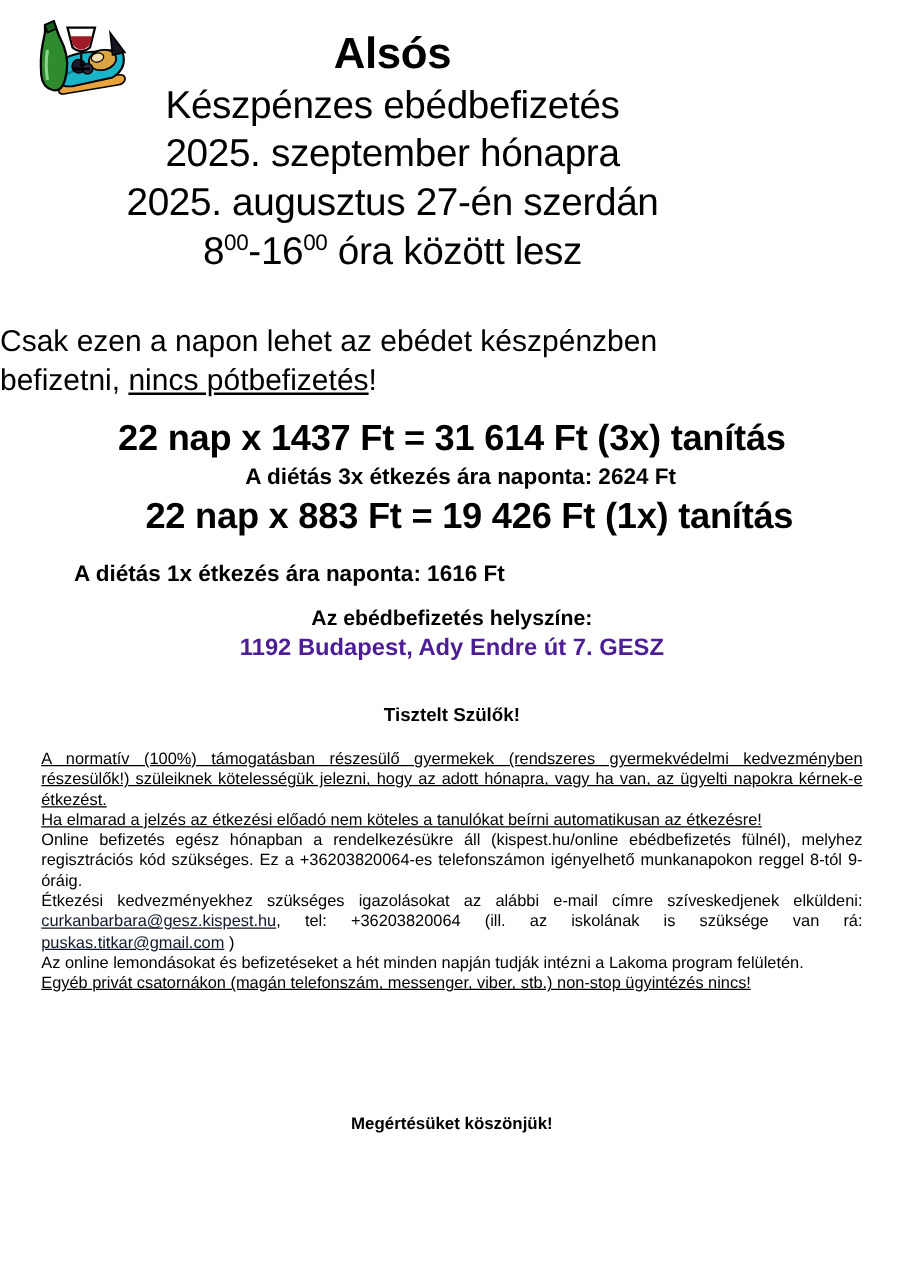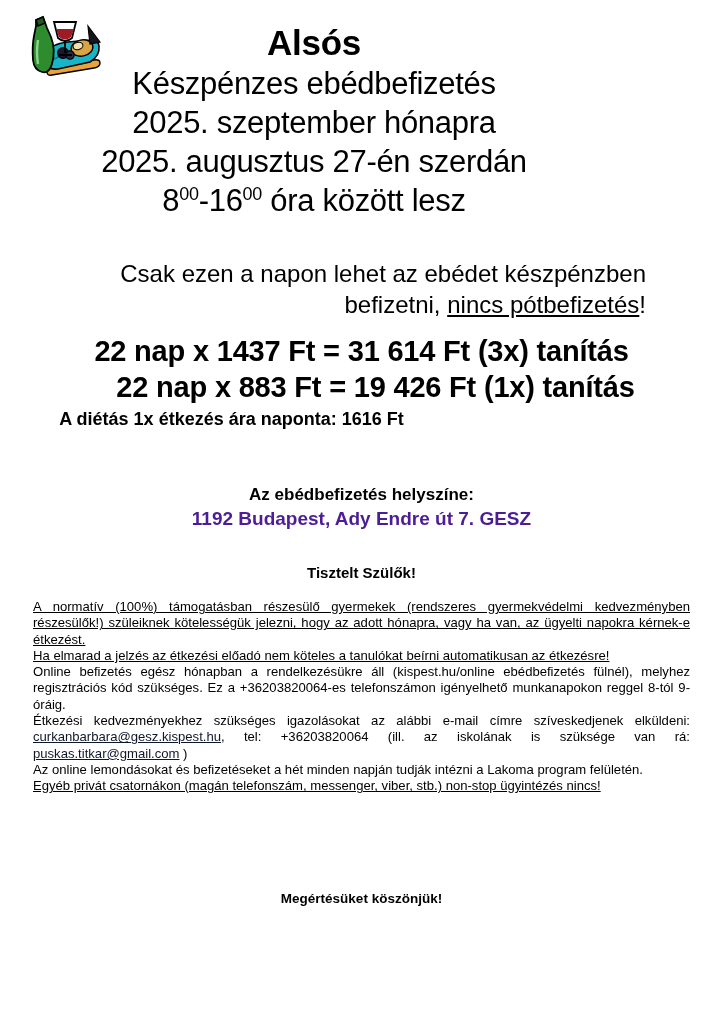--- a/index.html
+++ b/index.html
@@ -61,21 +61,21 @@
     line-height: 0;
     margin-top: 12px;
   }
 
   
   .intro {
     position: absolute;
     left: 0;
     top: 258px;
     width: 646px;
-    text-align: right;
+    text-align: left;
     font-size: 24px;
     line-height: 31px;
   }
   .u { text-decoration: underline; }
 
   
   .prices {
     position: absolute;
     left: 0;
     top: 334px;
@@ -103,20 +103,21 @@
     line-height: 38px;
     letter-spacing: -0.2px;
   }
   .diet-row-2 {
     padding-left: 0px;
     padding-right: 260px;
     text-align: center;
     font-size: 18px;
     font-weight: bold;
     line-height: 26px;
+    margin-top: 14px;
   }
 
   
   .venue {
     position: absolute;
     left: 0;
     top: 484px;
     width: 723px;
     text-align: center;
   }
@@ -227,20 +228,21 @@
     <div class="title-sub"><span>8</span><sup>00</sup><span>-</span><span>16</span><sup>00</sup><span> óra között lesz</span></div>
   </div>
 
   <div class="intro">
     <div>Csak ezen a napon lehet az ebédet készpénzben</div>
     <div><span>befizetni, </span><span class="u">nincs pótbefizetés</span><span>!</span></div>
   </div>
 
   <div class="prices">
     <div class="price-row-1">22 nap x 1437 Ft = 31 614 Ft (3x) tanítás</div>
+    <div class="diet-row-1">A diétás 3x étkezés ára naponta: 2624 Ft</div>
     <div class="price-row-2">22 nap x 883 Ft = 19 426 Ft (1x) tanítás</div>
     <div class="diet-row-2">A diétás 1x étkezés ára naponta: 1616 Ft</div>
   </div>
 
   <div class="venue">
     <div class="venue-label">Az ebédbefizetés helyszíne:</div>
     <div class="venue-addr">1192 Budapest, Ady Endre út 7. GESZ</div>
   </div>
 
   <div class="salutation">Tisztelt Szülők!</div>

